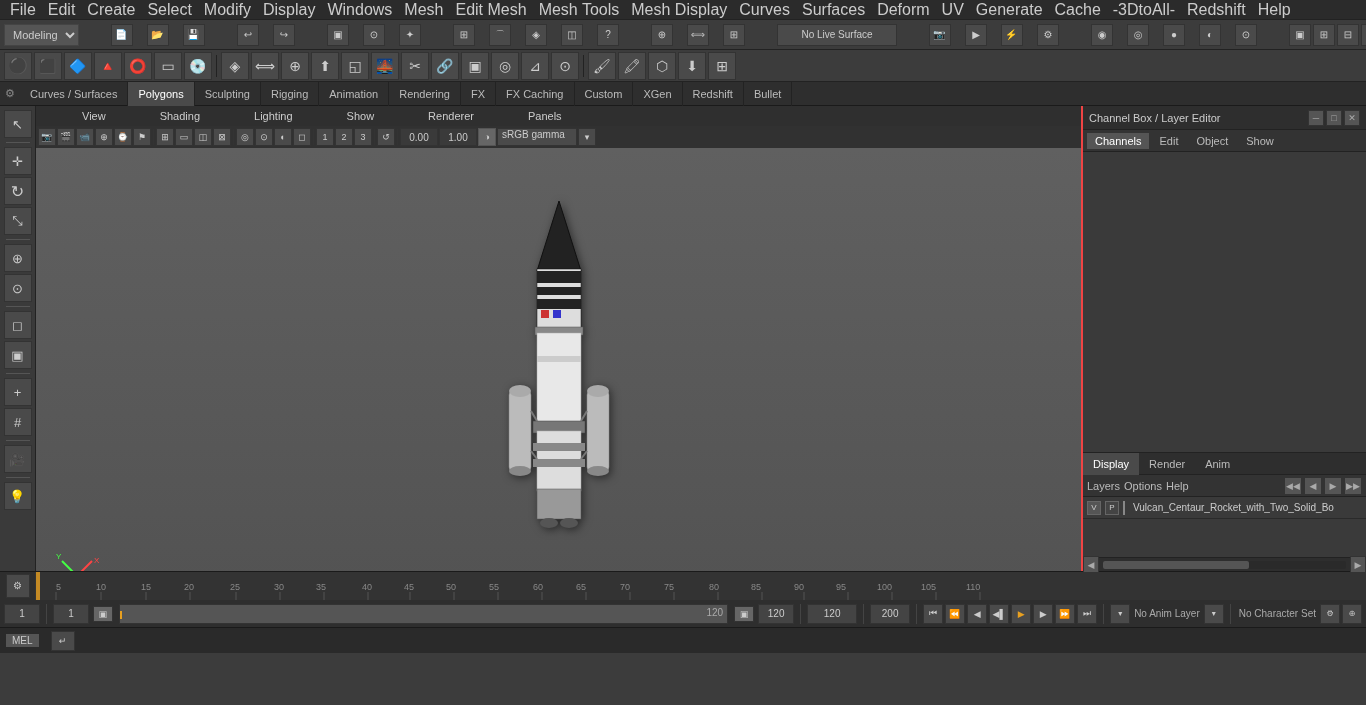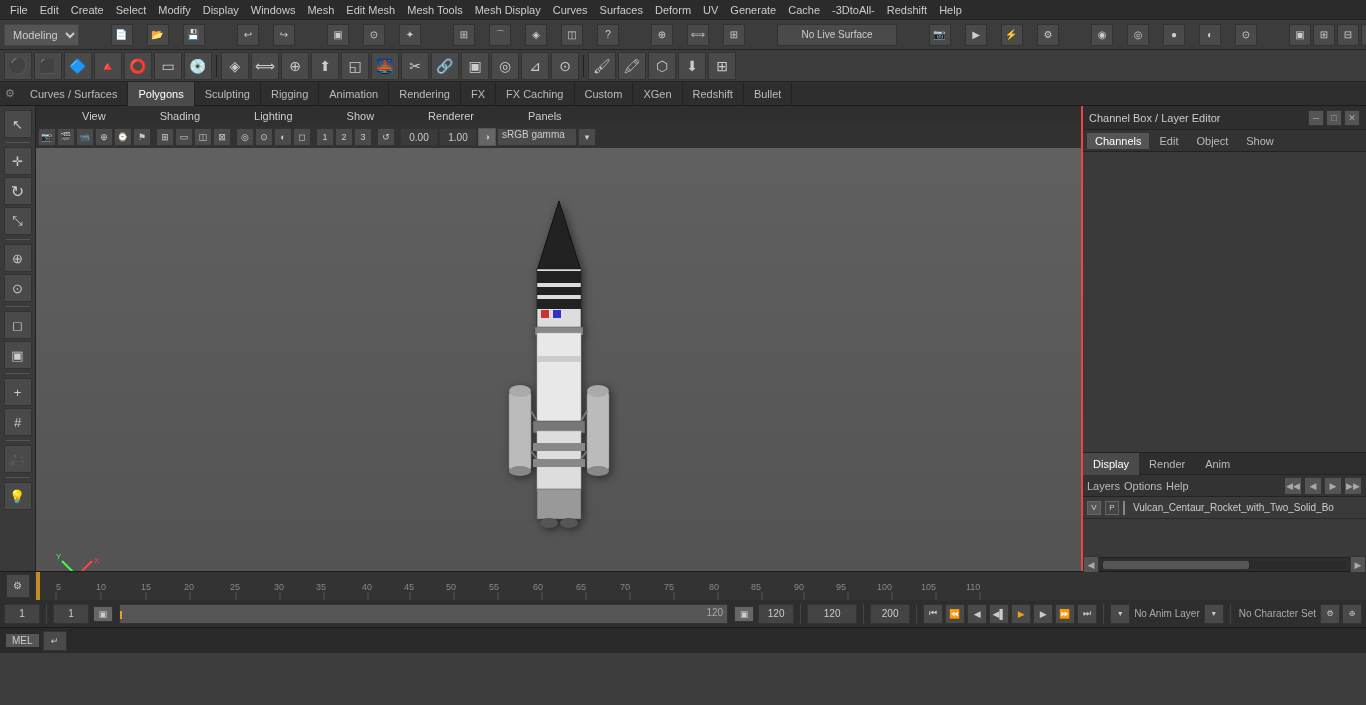--- a/index.html
+++ b/index.html
@@ -2,21 +2,21 @@
 <html><head>
   <meta charset="utf-8">
   <style>
     * { margin: 0; padding: 0; box-sizing: border-box; }
     body { width: 1366px; height: 705px; background: #3c3c3c; font-family: Arial, sans-serif; font-size: 11px; color: #ccc; overflow: hidden; }
 
     
     #menu-bar {
       display: flex; align-items: center; height: 20px; background: #2b2b2b; padding: 0 4px; border-bottom: 1px solid #222;
     }
-    .menu-item { padding: 2px 6px; color: #ccc; cursor: pointer; font-size: 11px; white-space: nowrap; }
+    .menu-item { padding: 2px 6px; color: #ccc; cursor: pointer; font-size: 16px; white-space: nowrap; }
 
     
     #toolbar1 {
       display: flex; align-items: center; height: 30px; background: #3c3c3c; border-bottom: 1px solid #222; padding: 0 4px; gap: 14px;
     }
     .toolbar-dropdown {
       background: #555; color: #ccc; border: 1px solid #444; height: 22px; padding: 0 4px; font-size: 11px; cursor: pointer;
     }
     .tb-btn {
       background: #4a4a4a; border: 1px solid #333; color: #ccc; height: 22px; min-width: 22px; display: flex; align-items: center; justify-content: center; cursor: pointer; font-size: 10px; padding: 0 3px;
@@ -100,21 +100,21 @@
     }
     .bc-input { background: #444; border: 1px solid #333; color: #ccc; height: 20px; width: 50px; font-size: 10px; text-align: center; }
     .bc-btn { background: #4a4a4a; border: 1px solid #333; color: #ccc; height: 20px; min-width: 20px; display: flex; align-items: center; justify-content: center; cursor: pointer; font-size: 9px; padding: 0 3px; }
     .bc-sep { width: 1px; height: 20px; background: #444; margin: 0 2px; }
     .bc-label { color: #aaa; font-size: 10px; padding: 0 2px; white-space: nowrap; }
     .bc-transport { display: flex; gap: 2px; }
     .bc-trbtn { background: #4a4a4a; border: 1px solid #333; color: #ccc; height: 20px; width: 20px; display: flex; align-items: center; justify-content: center; cursor: pointer; font-size: 9px; }
 
     
     #status-bar {
-      display: flex; align-items: center; height: 26px; background: #2a2a2a; border-top: 1px solid #1a1a1a; gap: 4px; padding: 0 6px;
+      display: flex; align-items: center; height: 26px; background: #2a2a2a; border-top: 1px solid #1a1a1a; gap: 12px; padding: 0 6px;
     }
     .status-mode { background: #555; color: #ccc; font-size: 10px; padding: 1px 6px; }
     #status-command { flex: 1; background: #333; border: 1px solid #222; height: 18px; color: #ccc; font-size: 10px; padding: 0 4px; }
 
     
     #axes { position: absolute; bottom: 20px; left: 12px; }
 
     
     #vp-menus { display: flex; align-items: center; height: 20px; background: rgba(50,50,50,0.9); position: absolute; top: 0; left: 0; right: 0; }
     .vp-menu { padding: 2px 8px; color: #ccc; font-size: 11px; cursor: pointer; margin-left: 38px; }

